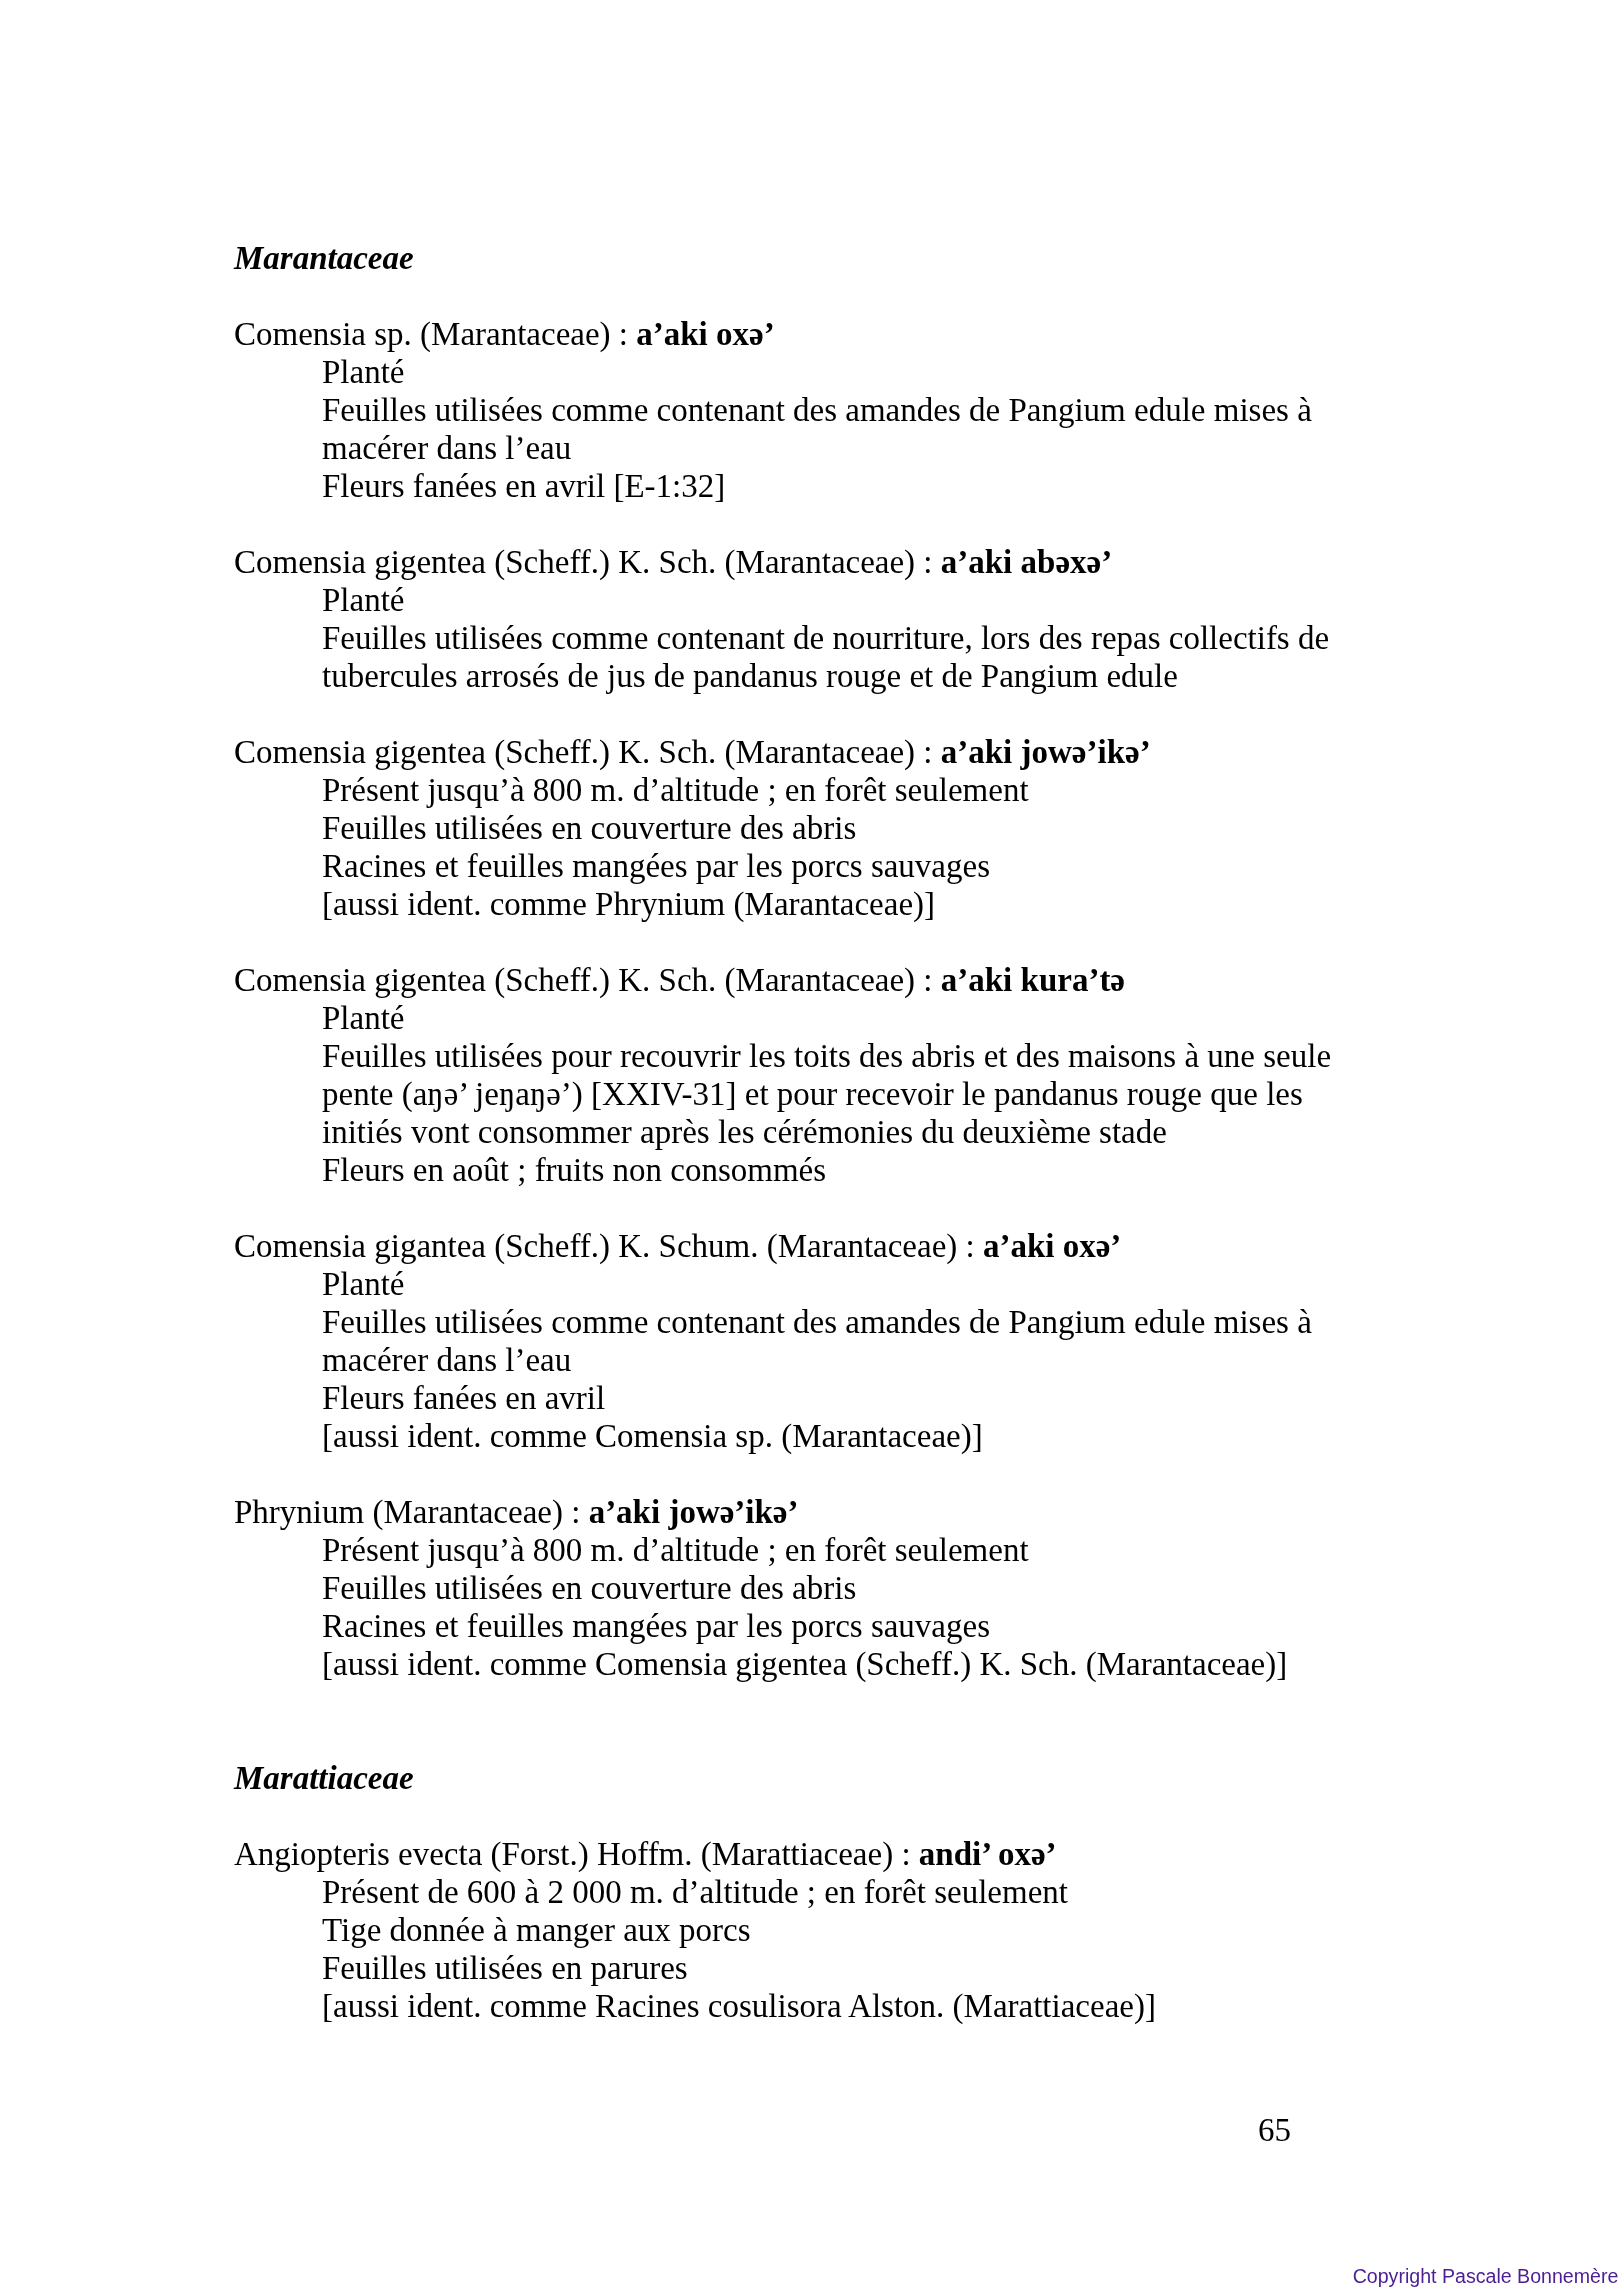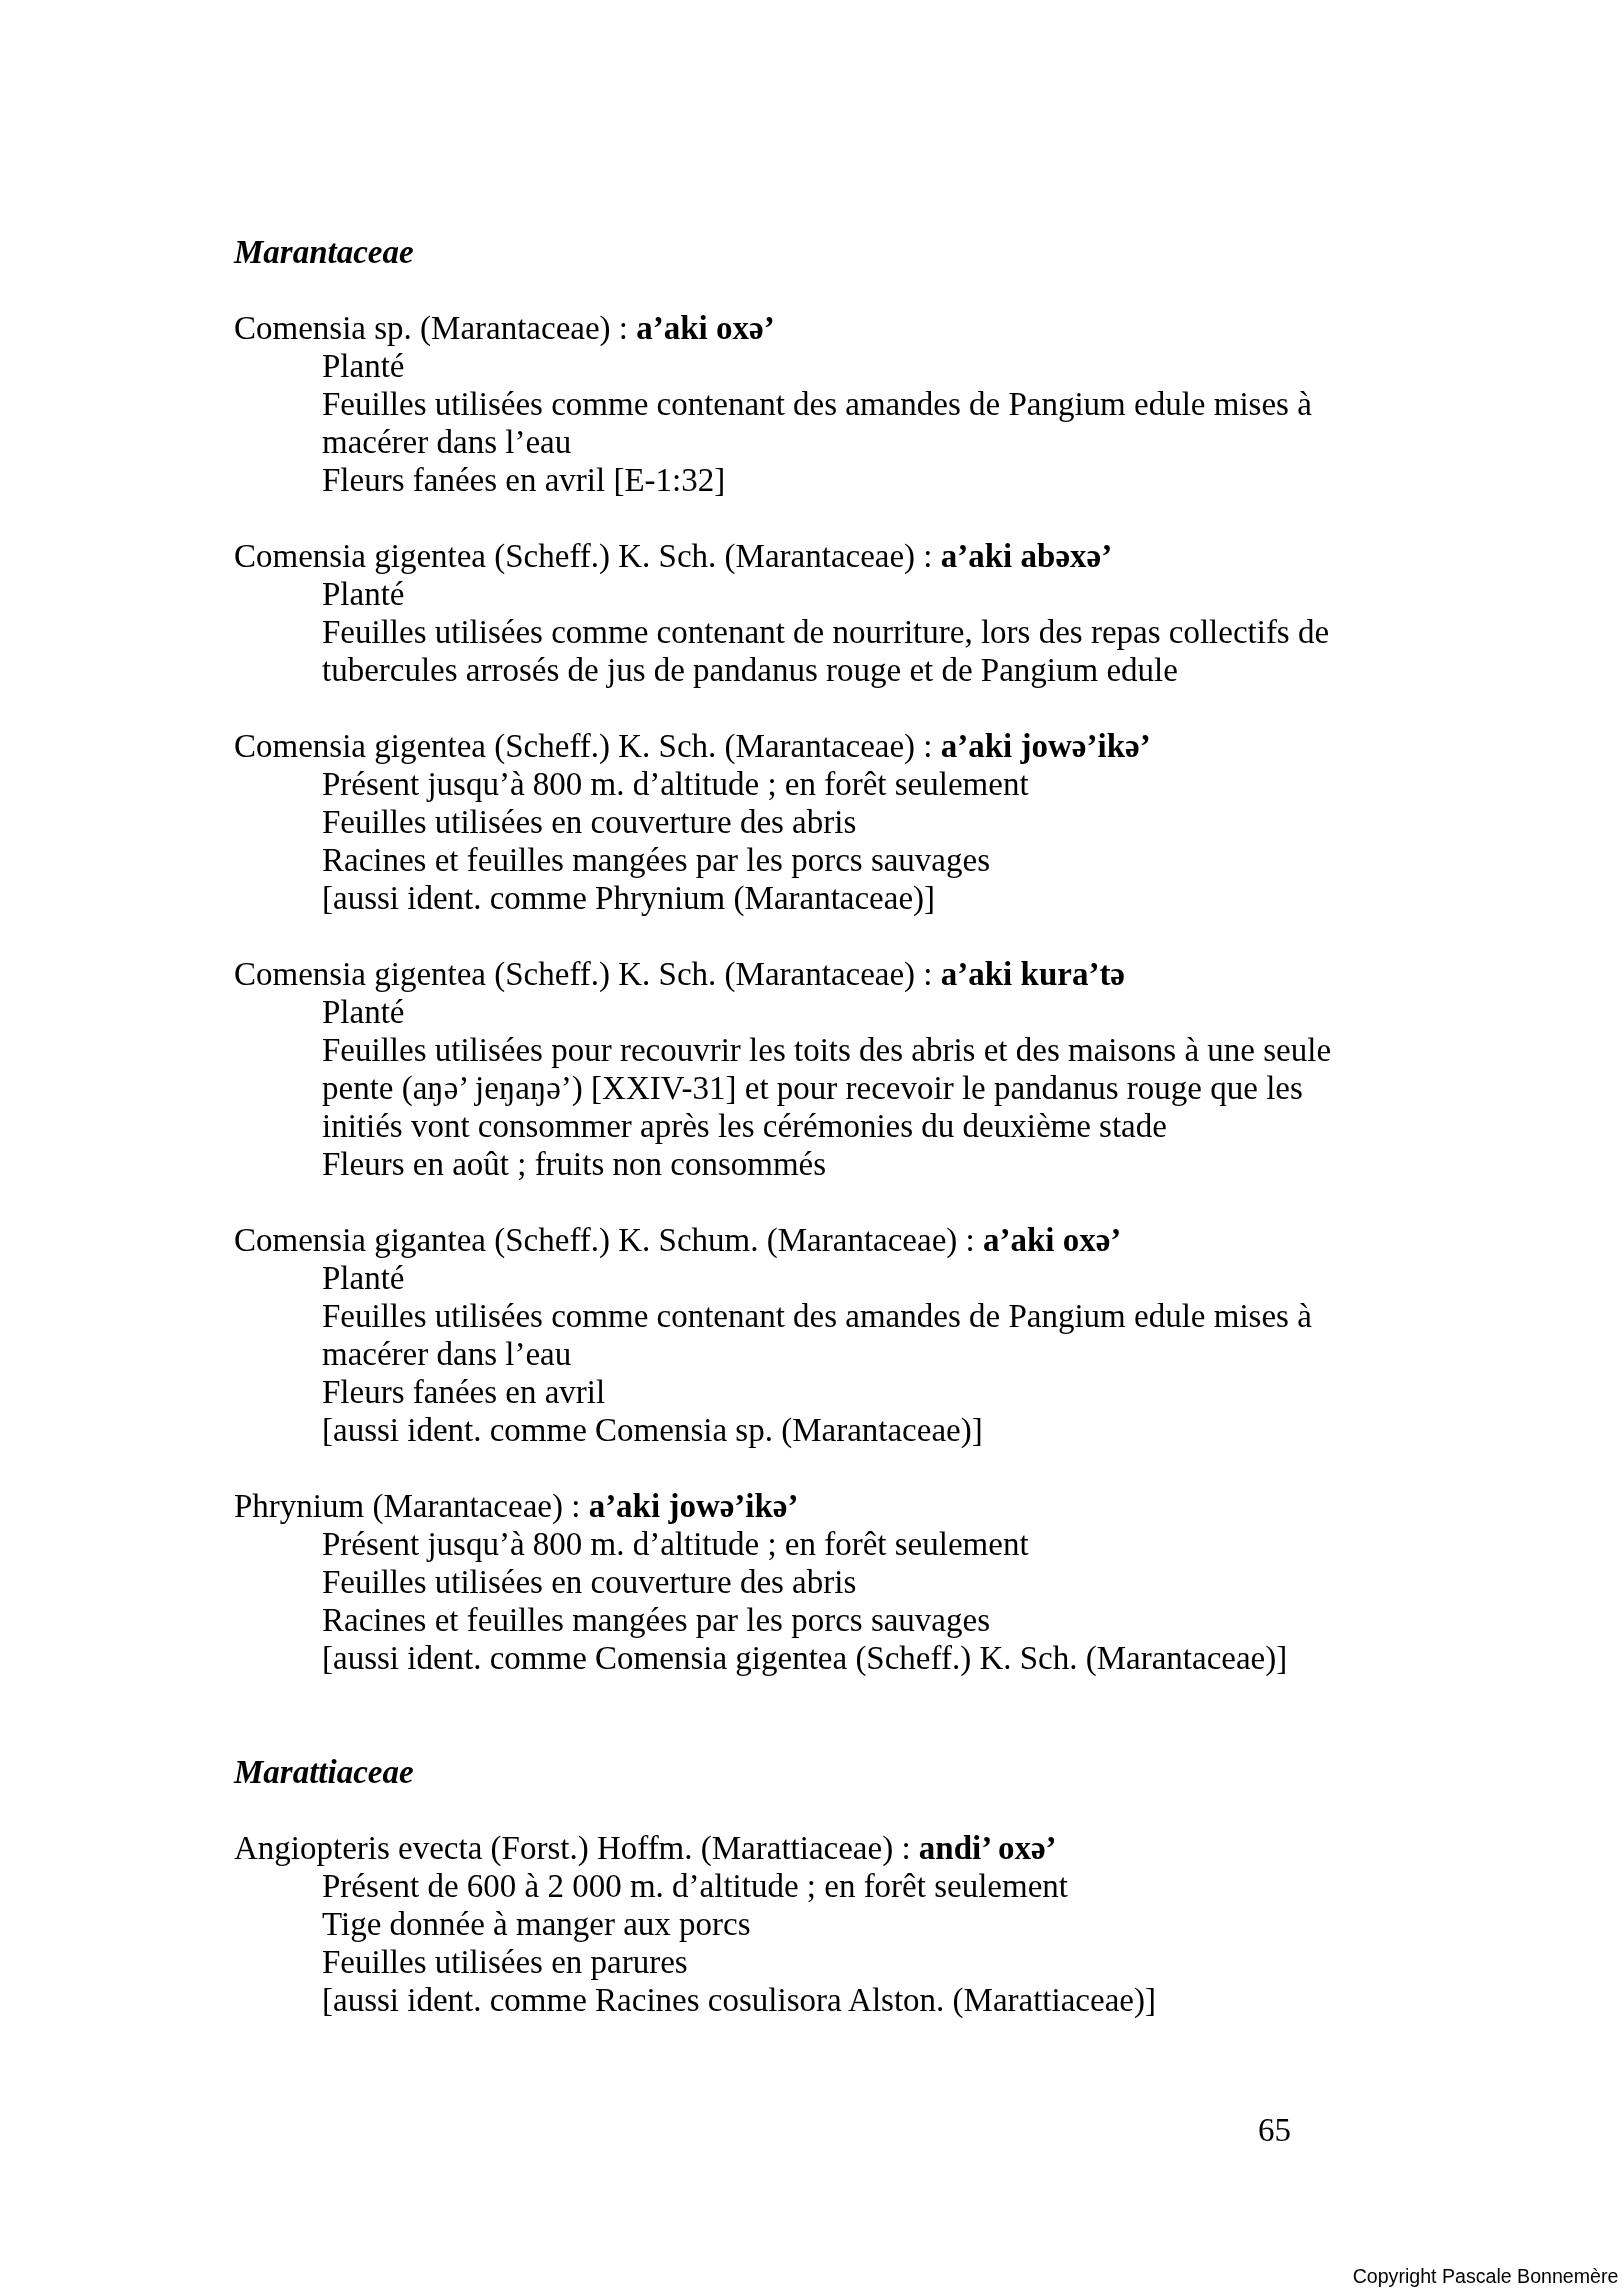--- a/index.html
+++ b/index.html
@@ -13,21 +13,21 @@
     background: #ffffff;
     color: #000000;
     font-family: "Liberation Serif", "DejaVu Serif", serif;
     font-size: 33px;
     line-height: 38px;
     overflow: hidden;
   }
   .content {
     position: absolute;
     left: 234px;
-    top: 233px;
+    top: 239px;
   }
   .family-section {
     display: flow-root;
   }
   .family-section + .family-section {
     margin-top: 38px;
   }
   .family-heading {
     font-weight: bold;
     font-style: italic;
@@ -52,21 +52,21 @@
     font-size: 33px;
     line-height: 38px;
   }
   .copyright {
     position: absolute;
     right: 4.6px;
     top: 2265px;
     font-family: "Liberation Sans", "DejaVu Sans", sans-serif;
     font-size: 19.6px;
     line-height: 23.6px;
-    color: #000000;
+    color: #4c1d95;
   }
 </style>
 </head>
 <body>
 
 <main class="content">
     <section class="family-section">
       <div class="family-heading">Marantaceae</div>
       <article class="entry">
         <div class="line header-line"><span class="it ">Comensia sp.</span><span> (Marantaceae) : </span><span class="bd">a’aki oxə’</span></div>

